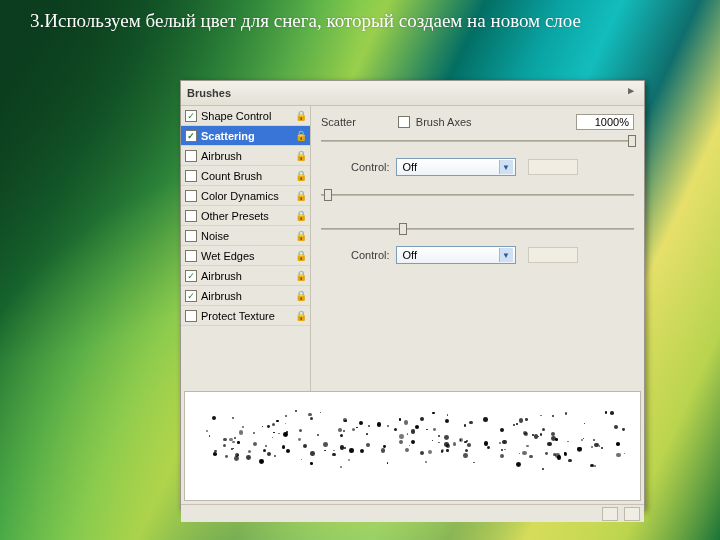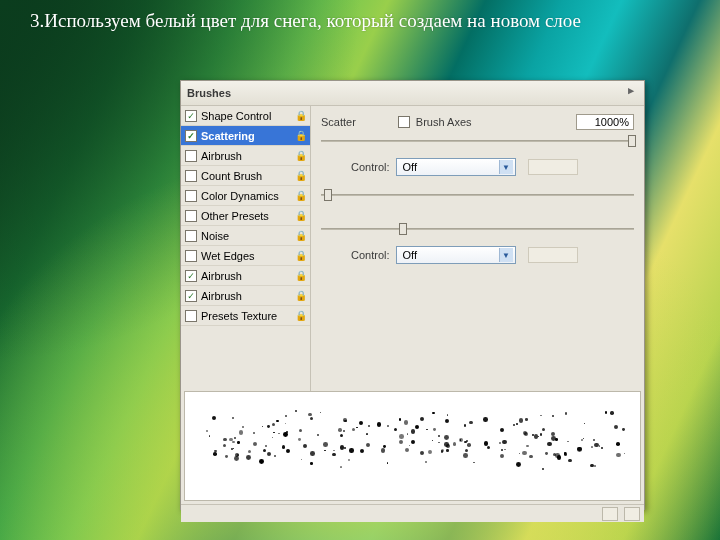--- a/index.html
+++ b/index.html
@@ -134,21 +134,21 @@
             <span>Airbrush</span>
             <span class="lock">🔒</span>
           </div>
           <div class="srow">
             <span class="cb">✓</span>
             <span>Airbrush</span>
             <span class="lock">🔒</span>
           </div>
           <div class="srow">
             <span class="cb"></span>
-            <span>Presets Texture</span>
+            <span>Protect Texture</span>
             <span class="lock">🔒</span>
           </div>
         </div>
     </div>
 
     <div class="settings">
       <div class="field">
         <span class="lbl">Scatter</span>
         <span style="width:30px"></span>
         <span class="cb"></span>

